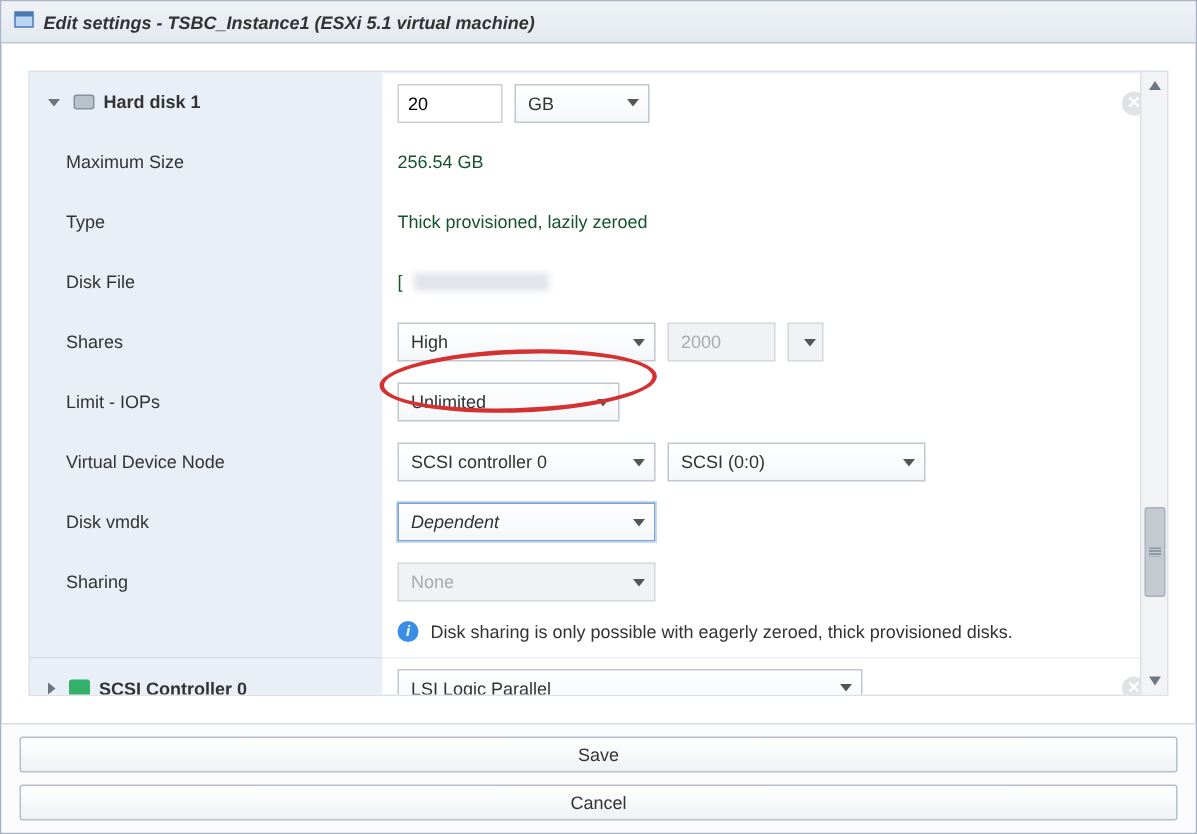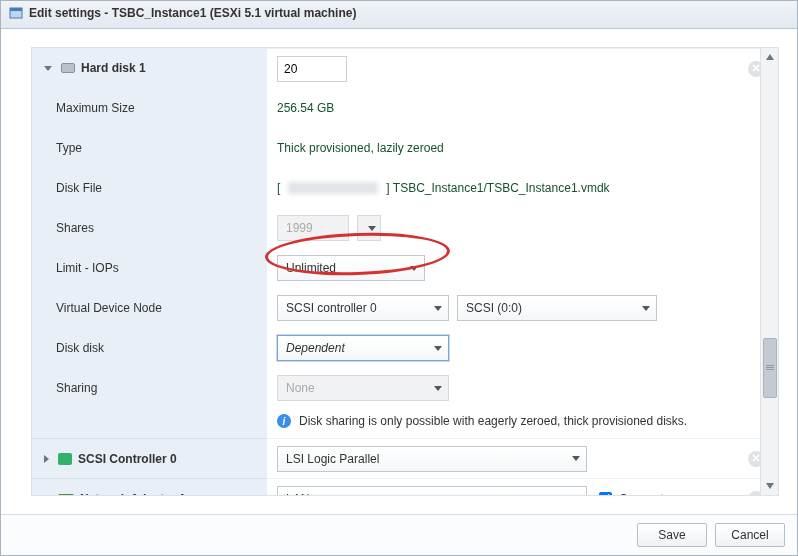--- a/index.html
+++ b/index.html
@@ -16,32 +16,32 @@
     border: 1px solid #a8b4c1;
     display: flex;
     flex-direction: column;
     position: relative;
   }
   .titlebar {
     background: linear-gradient(#f0f3f7, #e3e9f0);
     border-bottom: 1px solid #b9c5d2;
     padding: 5px 8px;
     display: flex;
-    align-items: flex-start;
+    align-items: center;
     gap: 6px;
     font-weight: bold;
     color: #333;
+    font-style: italic;
   }
   .titlebar svg { width: 14px; height: 14px; }
   .content {
     flex: 1;
     position: relative;
     overflow: hidden;
     padding: 18px;
-    margin-left: 12px;
   }
   .inner-panel {
     border: 1px solid #dce2e8;
     height: 100%;
     overflow: hidden;
     position: relative;
     display: flex;
     flex-direction: column;
   }
   .rows-wrap {
@@ -178,20 +178,21 @@
   }
   .vscrollbar .thumb .grip {
     width:8px; height:6px;
     background:repeating-linear-gradient(#8f99a3 0 1px, transparent 1px 2px);
   }
   .footer {
     border-top:1px solid #d7dde3;
     padding: 8px 12px;
     display:flex; justify-content:flex-end; gap:8px;
     background:#fbfcfd;
+    flex-direction:column;
   }
   .btn {
     min-width:70px; height:24px;
     border:1px solid #b5bfc8;
     background:linear-gradient(#ffffff,#eef2f6);
     font-size:12px; color:#333;
     cursor:pointer;
     border-radius:2px;
   }
   .checkbox-wrap { display:flex; align-items:center; gap:4px; }
@@ -220,48 +221,55 @@
         <div class="grid">
 
           <div class="row section-row">
             <div class="cell-label header">
               <span class="expand-arrow down"></span>
               <span class="icon-disk"></span>
               <span>Hard disk 1</span>
             </div>
             <div class="cell-value">
               <input type="text" class="field" value="20" style="">
+              <div class="dropdown" style="width:90px">
+                <span>GB</span>
+                <span class="caret"></span>
+              </div>
               <span class="remove-x">✕</span>
             </div>
           </div>
 
           <div class="row">
             <div class="cell-label indent">Maximum Size</div>
             <div class="cell-value text-only">256.54 GB</div>
           </div>
 
           <div class="row">
             <div class="cell-label indent">Type</div>
             <div class="cell-value text-only">Thick provisioned, lazily zeroed</div>
           </div>
 
           <div class="row">
             <div class="cell-label indent">Disk File</div>
             <div class="cell-value text-only">
               <span>[</span>
                 <span class="blurred"></span>
-                <span>] TSBC_Instance1/TSBC_Instance1.vmdk</span>
             </div>
           </div>
 
           <div class="row">
             <div class="cell-label indent">Shares</div>
             <div class="cell-value">
+              <div class="dropdown" style="width:172px">
+                <span>High</span>
+                <span class="caret"></span>
+              </div>
               <div class="dropdown disabled" style="width:72px">
-                <span>1999</span>
+                <span>2000</span>
               </div>
               <div class="dropdown disabled" style="width:24px;padding:0;justify-content:center">
                 <span class="caret"></span>
               </div>
             </div>
           </div>
 
           <div class="row">
             <div class="cell-label indent">Limit - IOPs</div>
             <div class="cell-value">
@@ -272,29 +280,29 @@
             </div>
           </div>
 
           <div class="row">
             <div class="cell-label indent">Virtual Device Node</div>
             <div class="cell-value">
               <div class="dropdown" style="width:172px">
                 <span>SCSI controller 0</span>
                 <span class="caret"></span>
               </div>
-              <div class="dropdown" style="width:200px">
+              <div class="dropdown" style="width:172px">
                 <span>SCSI (0:0)</span>
                 <span class="caret"></span>
               </div>
             </div>
           </div>
 
           <div class="row">
-            <div class="cell-label indent">Disk disk</div>
+            <div class="cell-label indent">Disk vmdk</div>
             <div class="cell-value">
               <div class="dropdown hl" style="width:172px">
                 <span>Dependent</span>
                 <span class="caret"></span>
               </div>
             </div>
           </div>
 
           <div class="row">
             <div class="cell-label indent">Sharing</div>

